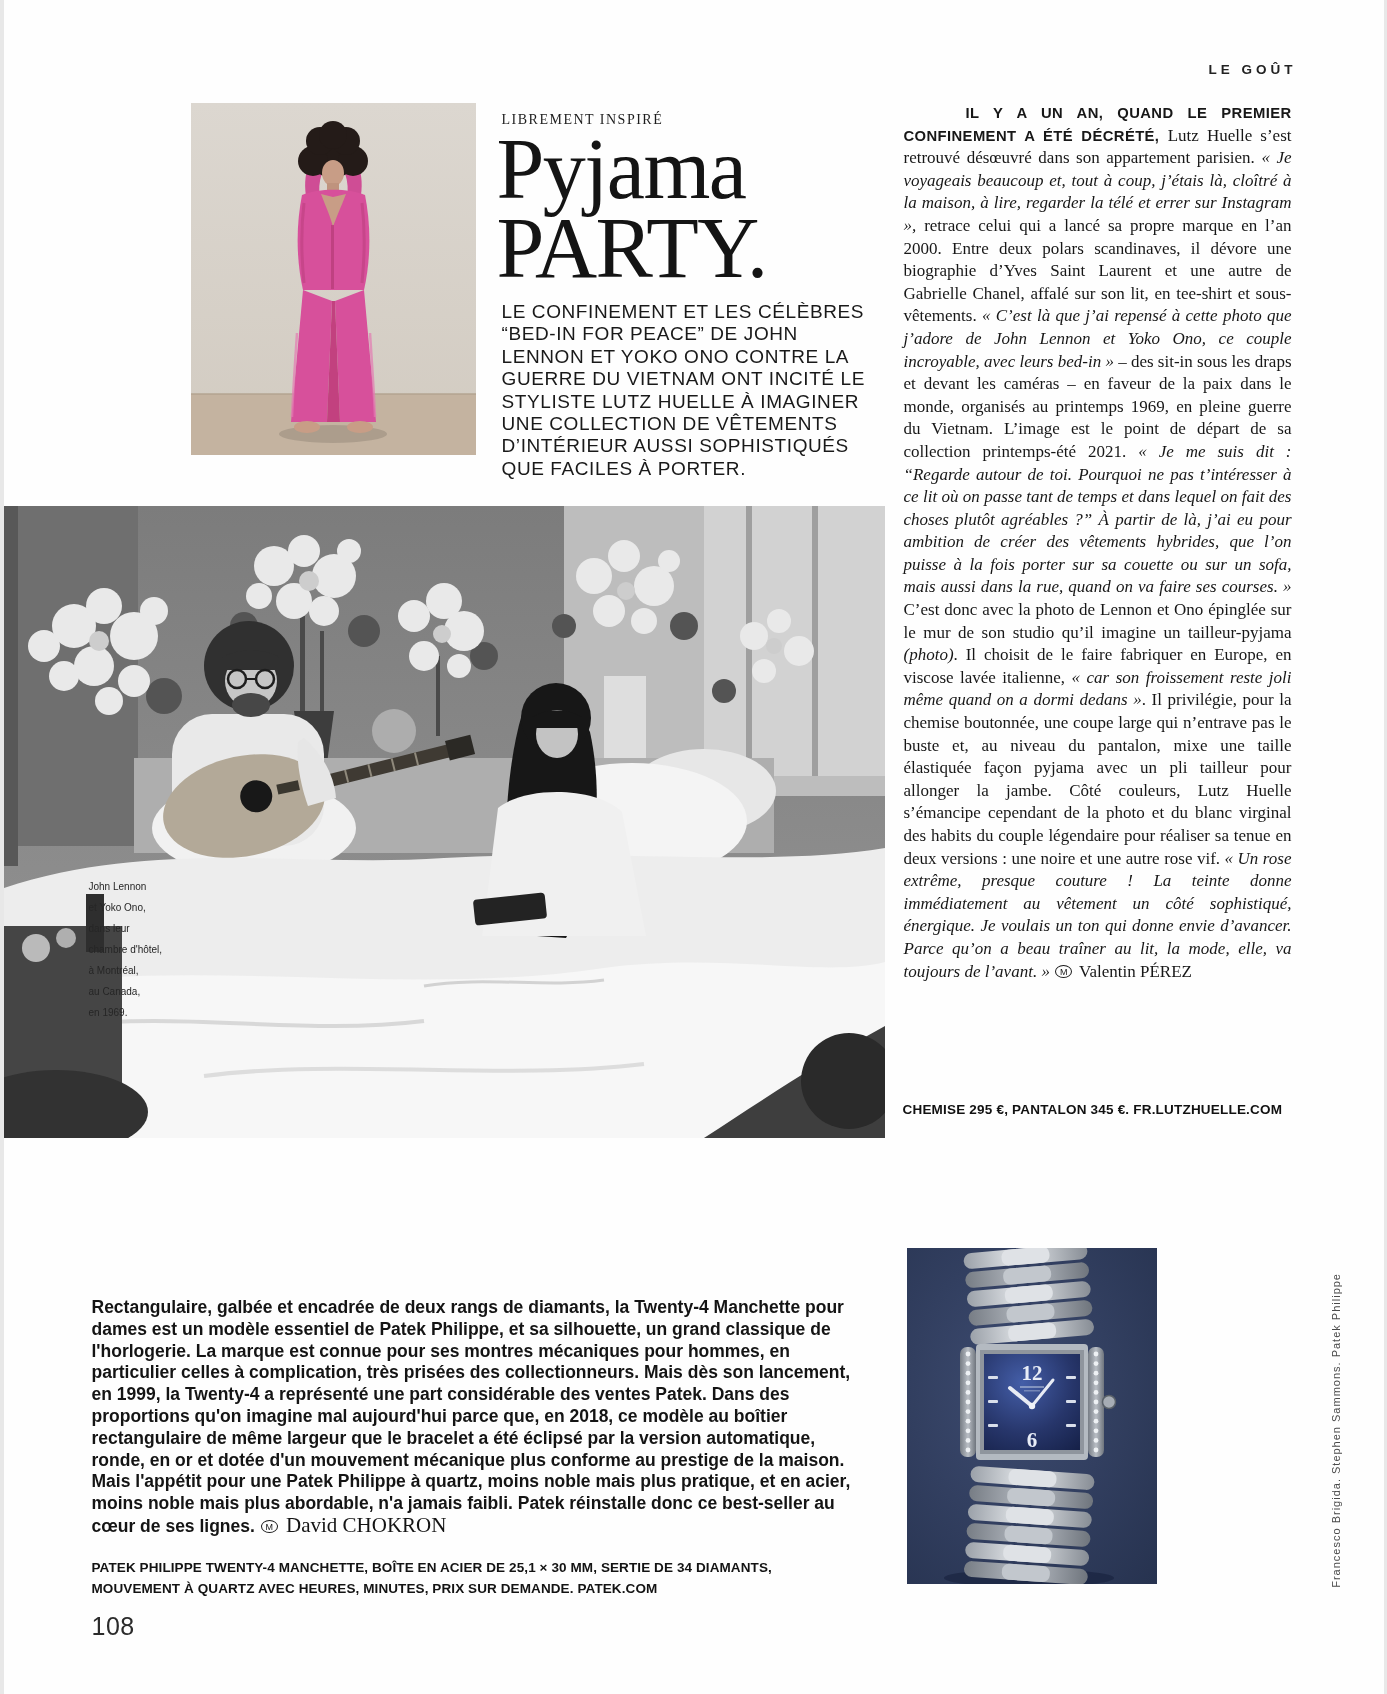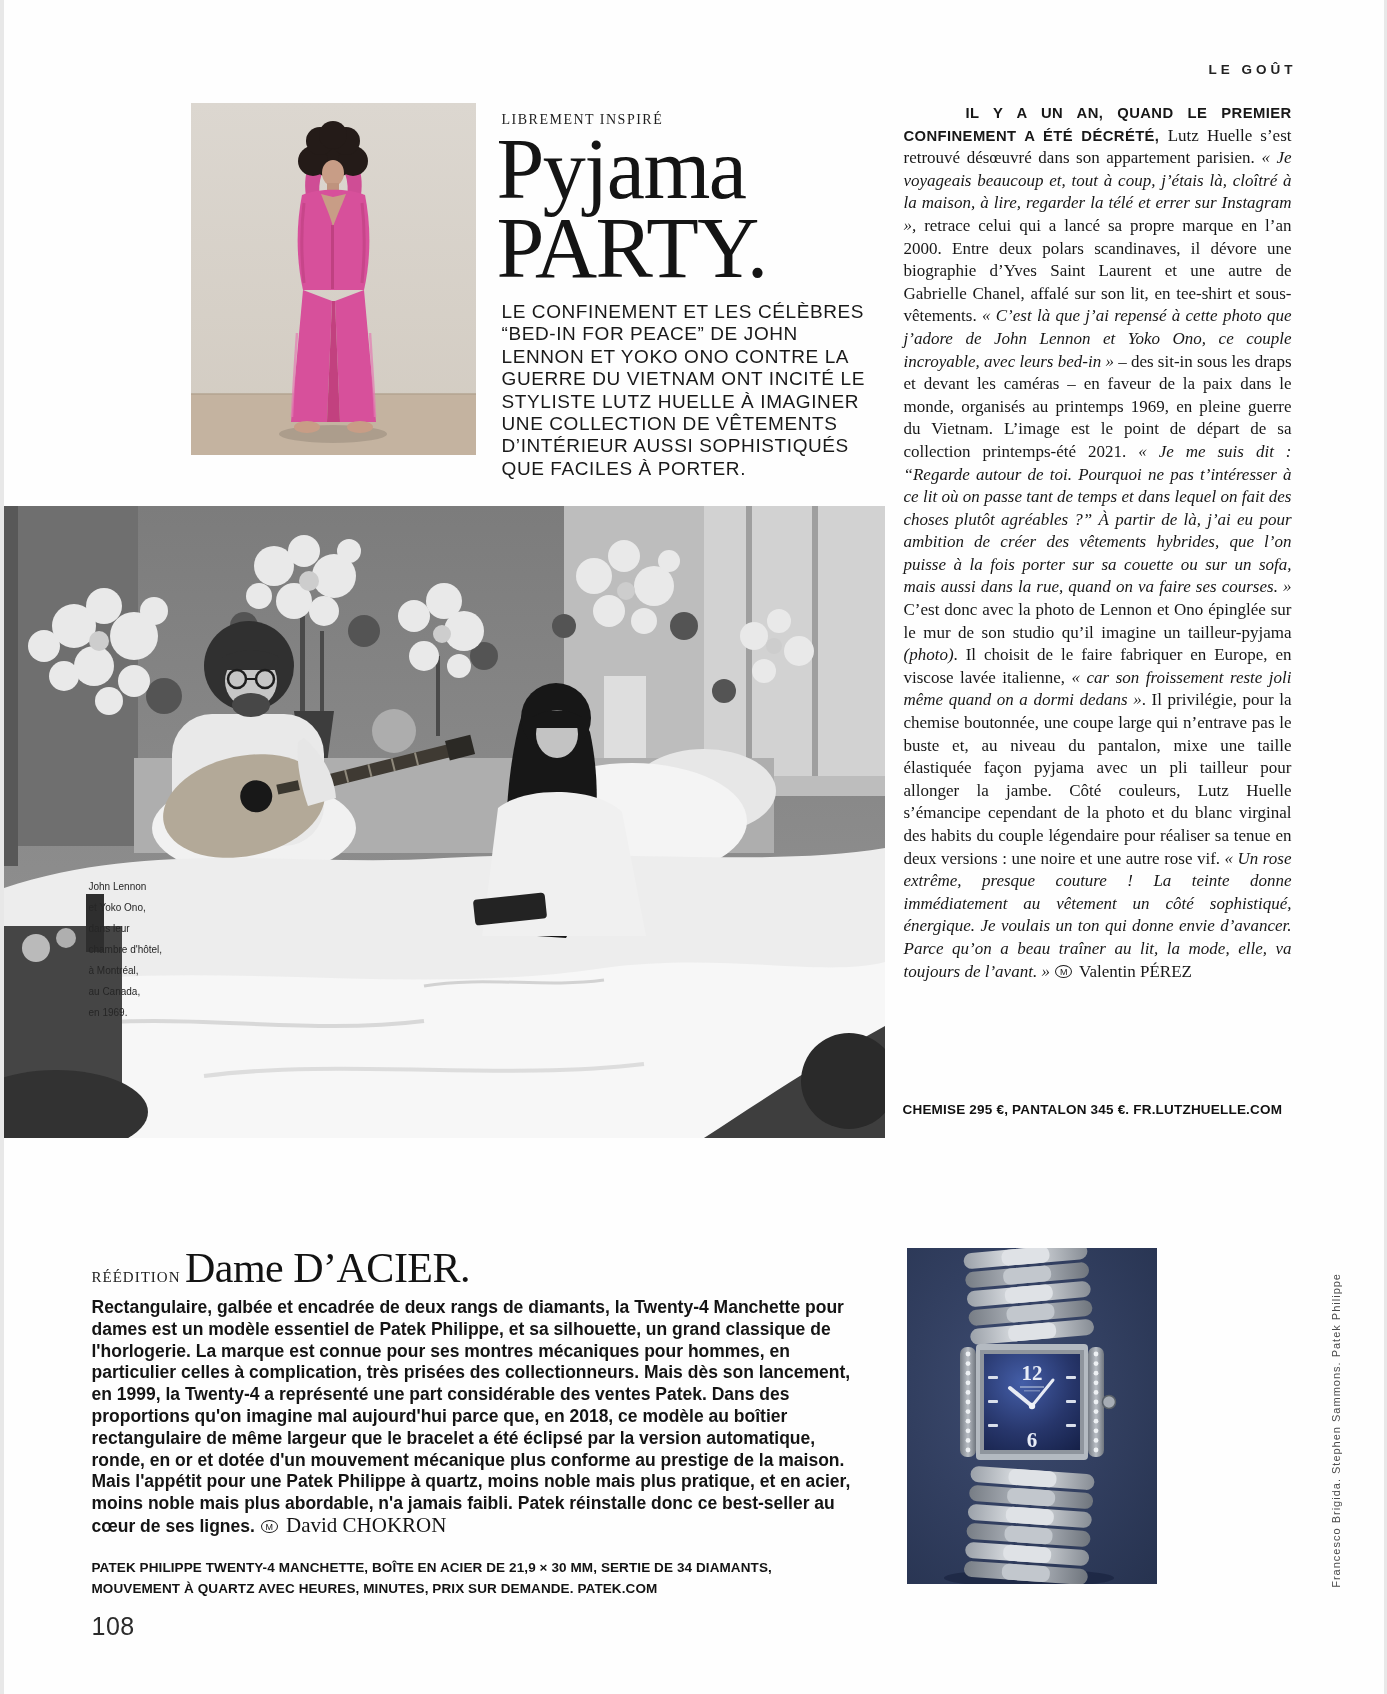--- a/index.html
+++ b/index.html
@@ -308,26 +308,22 @@
 dans leur
 chambre d'hôtel,
 à Montréal,
 au Canada,
 en 1969.</div>
 
   <p class="article-col"><span class="lead">IL Y A UN AN, QUAND LE PREMIER CONFINEMENT A ÉTÉ DÉCRÉTÉ, </span><span>Lutz Huelle s’est retrouvé désœuvré dans son appartement parisien. </span><span class="it">« Je voyageais beaucoup et, tout à coup, j’étais là, cloîtré à la maison, à lire, regarder la télé et errer sur Instagram », </span><span>retrace celui qui a lancé sa propre marque en l’an 2000. Entre deux polars scandinaves, il dévore une biographie d’Yves Saint Laurent et une autre de Gabrielle Chanel, affalé sur son lit, en tee-shirt et sous-vêtements. </span><span class="it">« C’est là que j’ai repensé à cette photo que j’adore de John Lennon et Yoko Ono, ce couple incroyable, avec leurs bed-in » </span><span>– des sit-in sous les draps et devant les caméras – en faveur de la paix dans le monde, organisés au printemps 1969, en pleine guerre du Vietnam. L’image est le point de départ de sa collection printemps-été 2021. </span><span class="it">« Je me suis dit : “Regarde autour de toi. Pourquoi ne pas t’intéresser à ce lit où on passe tant de temps et dans lequel on fait des choses plutôt agréables ?” À partir de là, j’ai eu pour ambition de créer des vêtements hybrides, que l’on puisse à la fois porter sur sa couette ou sur un sofa, mais aussi dans la rue, quand on va faire ses courses. » </span><span>C’est donc avec la photo de Lennon et Ono épinglée sur le mur de son studio qu’il imagine un tailleur-pyjama </span><span class="it">(photo)</span><span>. Il choisit de le faire fabriquer en Europe, en viscose lavée italienne, </span><span class="it">« car son froissement reste joli même quand on a dormi dedans »</span><span>. Il privilégie, pour la chemise boutonnée, une coupe large qui n’entrave pas le buste et, au niveau du pantalon, mixe une taille élastiquée façon pyjama avec un pli tailleur pour allonger la jambe. Côté couleurs, Lutz Huelle s’émancipe cependant de la photo et du blanc virginal des habits du couple légendaire pour réaliser sa tenue en deux versions : une noire et une autre rose vif. </span><span class="it">« Un rose extrême, presque couture ! La teinte donne immédiatement au vêtement un côté sophistiqué, énergique. Je voulais un ton qui donne envie d’avancer. Parce qu’on a beau traîner au lit, la mode, elle, va toujours de l’avant. » </span><span class="m-badge">M</span><span> Valentin PÉREZ</span></p>
 
   <div class="article-credit">CHEMISE 295 €, PANTALON 345 €. FR.LUTZHUELLE.COM</div>
 
-  <div class="reedition-head">
-    <span class="kicker2">RÉÉDITION</span>
-    <span class="title2">Dame D’ACIER.</span>
-  </div>
   <p class="watch-body"><span>Rectangulaire, galbée et encadrée de deux rangs de diamants, la Twenty-4 Manchette pour dames est un modèle essentiel de Patek Philippe, et sa silhouette, un grand classique de l'horlogerie. La marque est connue pour ses montres mécaniques pour hommes, en particulier celles à complication, très prisées des collectionneurs. Mais dès son lancement, en 1999, la Twenty-4 a représenté une part considérable des ventes Patek. Dans des proportions qu'on imagine mal aujourd'hui parce que, en 2018, ce modèle au boîtier rectangulaire de même largeur que le bracelet a été éclipsé par la version automatique, ronde, en or et dotée d'un mouvement mécanique plus conforme au prestige de la maison. Mais l'appétit pour une Patek Philippe à quartz, moins noble mais plus pratique, et en acier, moins noble mais plus abordable, n'a jamais faibli. Patek réinstalle donc ce best-seller au cœur de ses lignes. </span><span class="m-badge">M</span><span class="byline2"> David CHOKRON</span></p>
-  <div class="fine-print">PATEK PHILIPPE TWENTY-4 MANCHETTE, BOÎTE EN ACIER DE 21,9 × 30 MM, SERTIE DE 34 DIAMANTS, MOUVEMENT À QUARTZ AVEC HEURES, MINUTES, PRIX SUR DEMANDE. PATEK.COM</div>
+  <div class="fine-print">PATEK PHILIPPE TWENTY-4 MANCHETTE, BOÎTE EN ACIER DE 25,1 × 30 MM, SERTIE DE 34 DIAMANTS, MOUVEMENT À QUARTZ AVEC HEURES, MINUTES, PRIX SUR DEMANDE. PATEK.COM</div>
 
   <div class="watch-photo">
     <svg viewBox="0 0 250 336" preserveAspectRatio="none">
       <defs>
         <radialGradient id="wbg" cx="42%" cy="42%" r="80%">
           <stop offset="0" stop-color="#3d4b70"></stop>
             <stop offset="1" stop-color="#273350"></stop>
         </radialGradient>
         <linearGradient id="steelA" x1="0" y1="0" x2="1" y2="0">
           <stop offset="0" stop-color="#9ba1a9"></stop>

